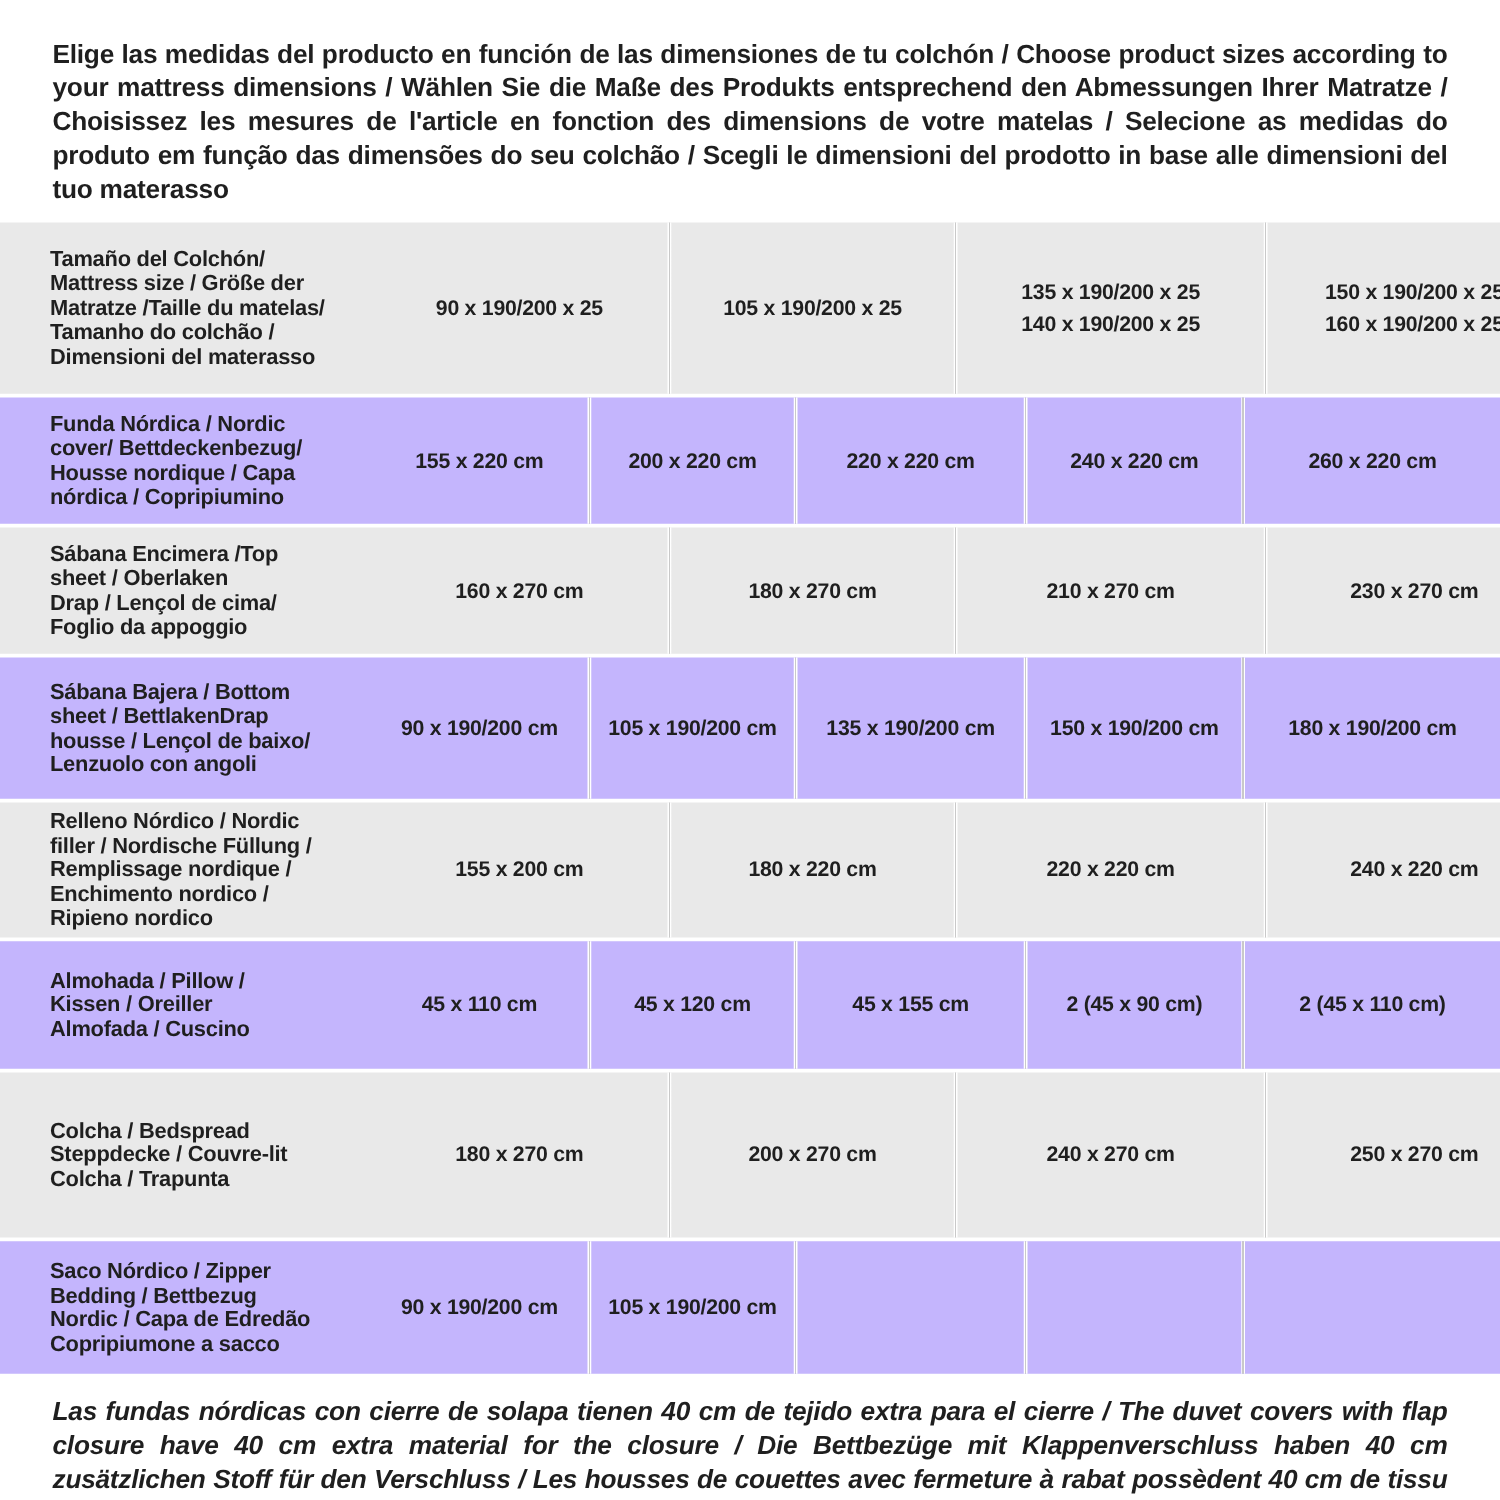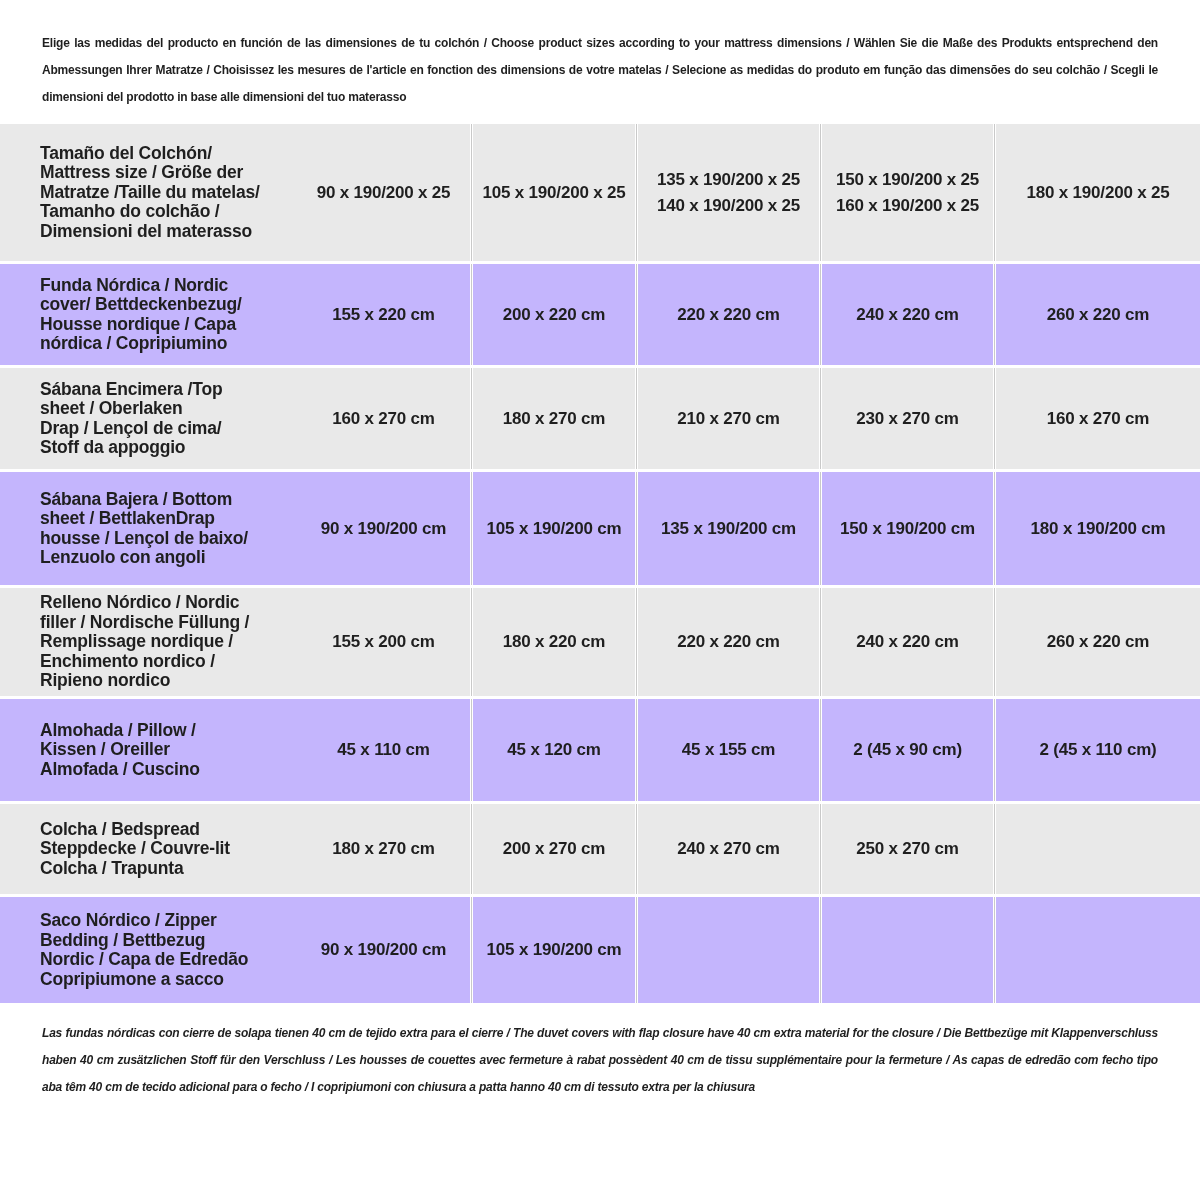--- a/index.html
+++ b/index.html
@@ -1,35 +1,35 @@
 <!DOCTYPE html>
 <html><head>
 <meta charset="utf-8">
 <style>
   html,body{margin:0;padding:0;}
   body{
     width:1200px;height:1200px;background:#ffffff;
     font-family:"Liberation Sans",sans-serif;color:#1f1f1f;
   }
   .para{
-    font-weight:700;font-size:12px;line-height:27px;
+    font-weight:700;font-size:21px;line-height:27px;
     text-align:justify;margin:0;padding:0 42px;letter-spacing:-0.2px;
   }
   .intro{padding-top:30px;padding-bottom:13px;}
   .outro{padding-top:14px;font-style:italic;}
   .size-table{width:1200px;}
   .row{
     display:grid;
     grid-template-columns:297px 173px 3px 162px 3px 181px 3px 171px 3px 1fr;
     margin-bottom:3px;
   }
-  .row.gray{background:#e9e9e9;}
+  .row.gray{background:#e9e9e9;gap:32px;}
   .row.lite{background:#c4b5fd;}
   .r0{height:137px}.r1{height:101px}.r2{height:101px}.r3{height:113px}
-  .r4{height:108px}.r5{height:102px}.r6{height:90px}.r7{height:106px}
+  .r4{height:108px}.r5{height:102px}.r6{height:132px}.r7{height:106px}
   .cell{display:flex;align-items:center;overflow:hidden;}
   .cell.label{
     padding-left:40px;padding-right:8px;
     font-weight:700;font-size:17.5px;line-height:19.5px;
     letter-spacing:-0.2px;white-space:pre-line;
   }
   .cell.val{
     justify-content:center;text-align:center;
     font-weight:700;font-size:17px;line-height:26px;
     letter-spacing:-0.2px;white-space:pre-line;
@@ -77,21 +77,21 @@
     <div class="vsep"></div>
     <div class="cell val">240 x 220 cm</div>
     <div class="vsep"></div>
     <div class="cell val">260 x 220 cm</div>
   </div>
 
   <div class="row gray r2">
     <div class="cell label">Sábana Encimera /Top
 sheet / Oberlaken
 Drap / Lençol de cima/
-Stoff da appoggio</div>
+Foglio da appoggio</div>
     <div class="cell val">160 x 270 cm</div>
     <div class="vsep"></div>
     <div class="cell val">180 x 270 cm</div>
     <div class="vsep"></div>
     <div class="cell val">210 x 270 cm</div>
     <div class="vsep"></div>
     <div class="cell val">230 x 270 cm</div>
     <div class="vsep"></div>
     <div class="cell val">160 x 270 cm</div>
   </div>

